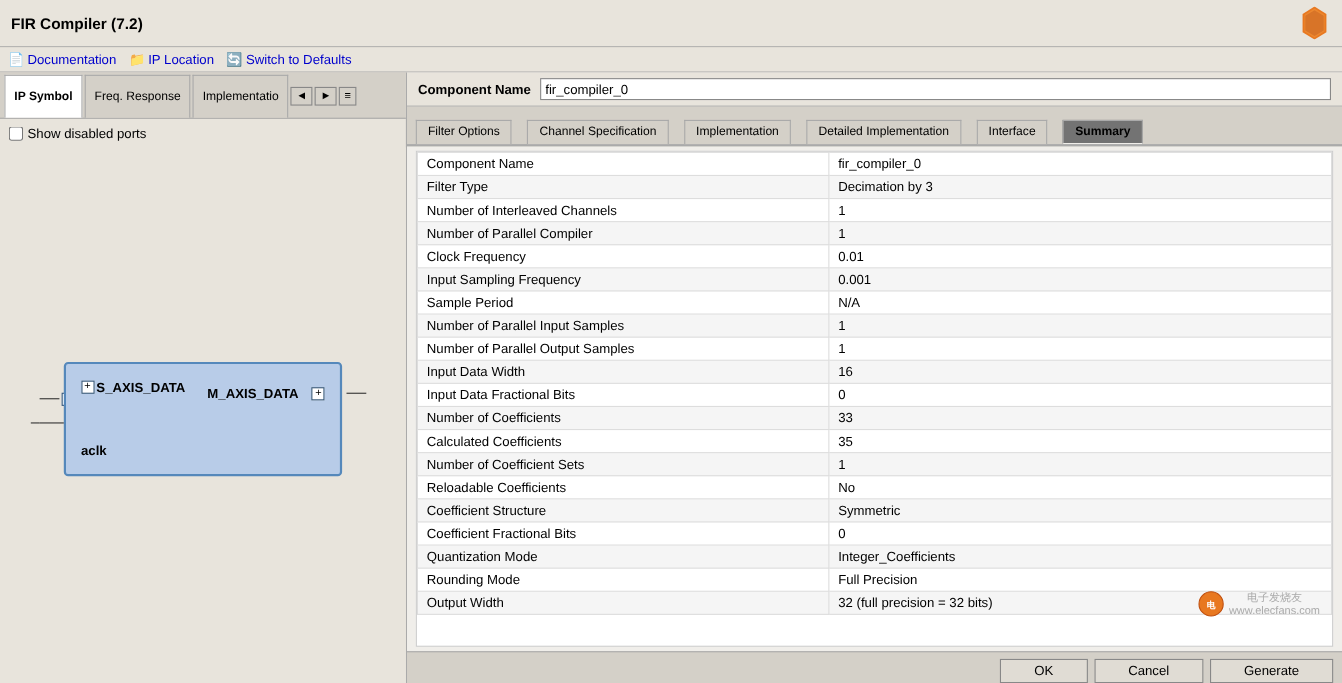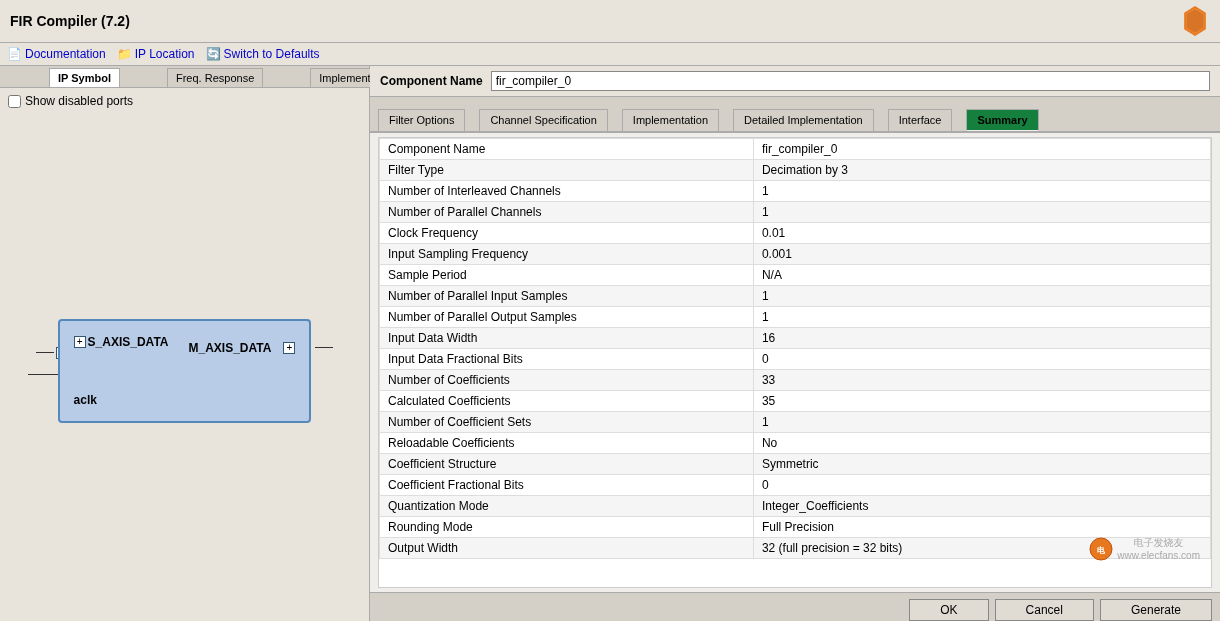--- a/index.html
+++ b/index.html
@@ -59,28 +59,27 @@
     }
     .tabs-bar {
       display: flex;
       background: #d4d0c8;
       border-bottom: 1px solid #aaa;
       padding: 2px 4px 0;
       gap: 2px;
       align-items: center;
     }
     .tab {
-      padding: 3px 8px;
+      padding: 13px 8px;
       font-size: 11px;
       cursor: pointer;
       border: 1px solid #aaa;
       border-bottom: none;
       background: #d4d0c8;
       white-space: nowrap;
-      margin-left: 45px;
     }
     .tab.active {
       background: #fff;
       font-weight: bold;
     }
     .tab-nav-btn {
       padding: 2px 4px;
       font-size: 10px;
       cursor: pointer;
       background: #d4d0c8;
@@ -157,21 +156,21 @@
       padding: 4px 10px;
       font-size: 11px;
       cursor: pointer;
       border: 1px solid #aaa;
       border-bottom: none;
       background: #d4d0c8;
       white-space: nowrap;
       margin-right: 1px;
     }
     .right-tab.active {
-      background: #15803d;
+      background: #737373;
       font-weight: bold;
       border-bottom: 1px solid #f0eeea;
     }
     .summary-table {
       flex: 1;
       overflow-y: auto;
       background: #fff;
       border: 1px solid #ccc;
       margin: 4px 8px;
     }
@@ -329,21 +328,21 @@
             </tr>
             <tr>
               <td>Filter Type</td>
               <td>Decimation by 3</td>
             </tr>
             <tr>
               <td>Number of Interleaved Channels</td>
               <td>1</td>
             </tr>
             <tr>
-              <td>Number of Parallel Channels</td>
+              <td>Number of Parallel Compiler</td>
               <td>1</td>
             </tr>
             <tr>
               <td>Clock Frequency</td>
               <td>0.01</td>
             </tr>
             <tr>
               <td>Input Sampling Frequency</td>
               <td>0.001</td>
             </tr>

